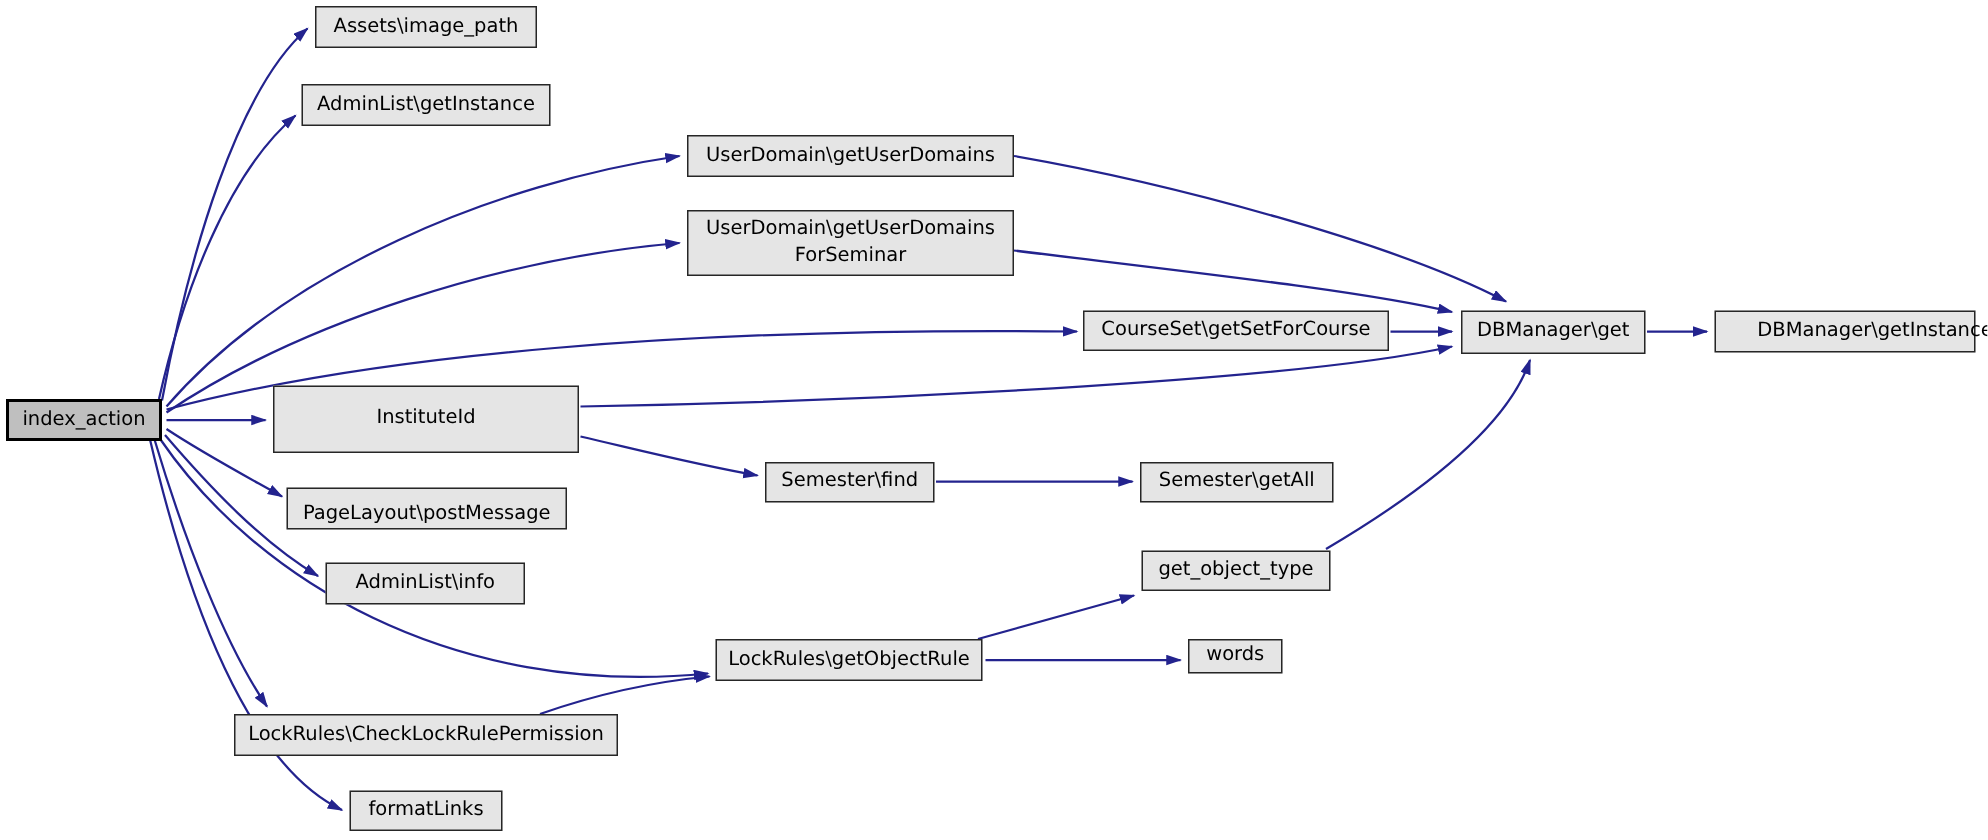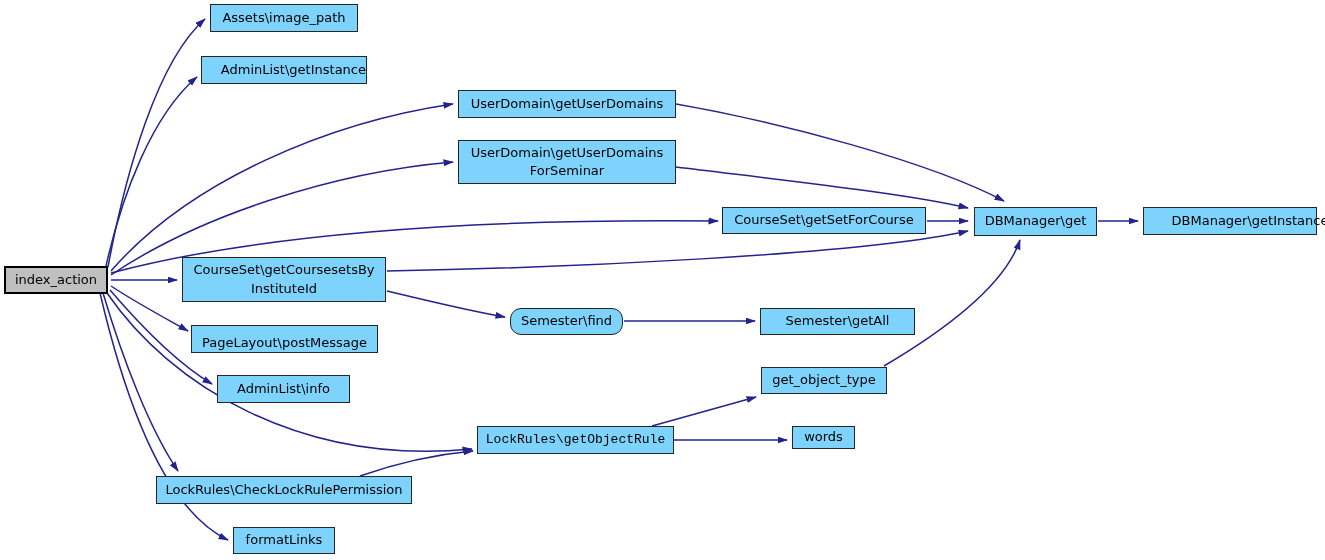--- a/index.html
+++ b/index.html
@@ -9,21 +9,21 @@
     background:#ffffff;
     font-family:"DejaVu Sans","Liberation Sans",sans-serif;
     overflow:hidden;
   }
   .graph svg{position:absolute;left:0;top:0;}
   .edge{fill:none;stroke:var(--edge-color,#23238E);stroke-width:1.5px;}
   .node{
     position:absolute;
     display:flex;flex-direction:column;align-items:center;justify-content:center;
     box-sizing:border-box;
-    background:#7dd3fc;
+    background:#e5e5e5;
     border:1.4px solid var(--node-border,#262626);
     color:#000;
     font-size:13px;
     line-height:1.42;
     white-space:nowrap;
     text-align:center;
     cursor:pointer;
   }
   .node.selected{
     background:var(--sel-fill,#bfbfbf);
@@ -63,59 +63,58 @@
       <path d="M360,476 C400,462 440,454 473,451" class="edge" marker-end="url(#arrow)"></path>
       <path d="M884,366 C945,330 1005,285 1020,240" class="edge" marker-end="url(#arrow)"></path>
     </svg>
   <div id="nodes">
       <div class="node selected" style="left: 4px; top: 266px; width: 104px; height: 28px;">
         <span>index_action</span>
       </div>
       <div class="node" style="left: 210px; top: 4px; width: 148px; height: 28px;">
         <span>Assets\image_path</span>
       </div>
-      <div class="node" style="left: 201px; top: 56px; width: 166px; height: 28px; align-items: flex-end;">
+      <div class="node" style="left: 201px; top: 56px; width: 166px; height: 28px;">
         <span>AdminList\getInstance</span>
       </div>
       <div class="node" style="left: 458px; top: 90px; width: 218px; height: 28px;">
         <span>UserDomain\getUserDomains</span>
       </div>
       <div class="node" style="left: 458px; top: 140px; width: 218px; height: 44px;">
         <span>UserDomain\getUserDomains</span>
         <span>ForSeminar</span>
       </div>
       <div class="node" style="left: 722px; top: 207px; width: 204px; height: 27px;">
         <span>CourseSet\getSetForCourse</span>
       </div>
       <div class="node" style="left: 974px; top: 207px; width: 123px; height: 29px;">
         <span>DBManager\get</span>
       </div>
       <div class="node" style="left: 1143px; top: 207px; width: 174px; height: 28px; padding-left: 40px;">
         <span>DBManager\getInstance</span>
       </div>
       <div class="node" style="left: 182px; top: 257px; width: 204px; height: 45px;">
-        <span>CourseSet\getCoursesetsBy</span>
         <span>InstituteId</span>
       </div>
       <div class="node" style="left: 191px; top: 325px; width: 187px; height: 28px; justify-content: flex-end;">
         <span>PageLayout\postMessage</span>
       </div>
-      <div class="node" style="left: 510px; top: 308px; width: 113px; height: 27px; border-radius: 11px;">
+      <div class="node" style="left: 510px; top: 308px; width: 113px; height: 27px;">
         <span>Semester\find</span>
       </div>
-      <div class="node" style="left: 760px; top: 308px; width: 155px; height: 27px;">
+      <div class="node" style="left: 760px; top: 308px; width: 129px; height: 27px;">
         <span>Semester\getAll</span>
       </div>
       <div class="node" style="left: 761px; top: 367px; width: 126px; height: 27px;">
         <span>get_object_type</span>
       </div>
       <div class="node" style="left: 217px; top: 375px; width: 133px; height: 28px;">
         <span>AdminList\info</span>
       </div>
-      <div class="node" style="left: 477px; top: 426px; width: 197px; height: 28px; font-family: Liberation Mono, monospace;">
+      <div class="node" style="left: 477px; top: 426px; width: 178px; height: 28px;">
         <span>LockRules\getObjectRule</span>
       </div>
       <div class="node" style="left: 792px; top: 426px; width: 63px; height: 23px;">
         <span>words</span>
       </div>
       <div class="node" style="left: 156px; top: 476px; width: 256px; height: 28px;">
         <span>LockRules\CheckLockRulePermission</span>
       </div>
       <div class="node" style="left: 233px; top: 527px; width: 102px; height: 27px;">
         <span>formatLinks</span>

